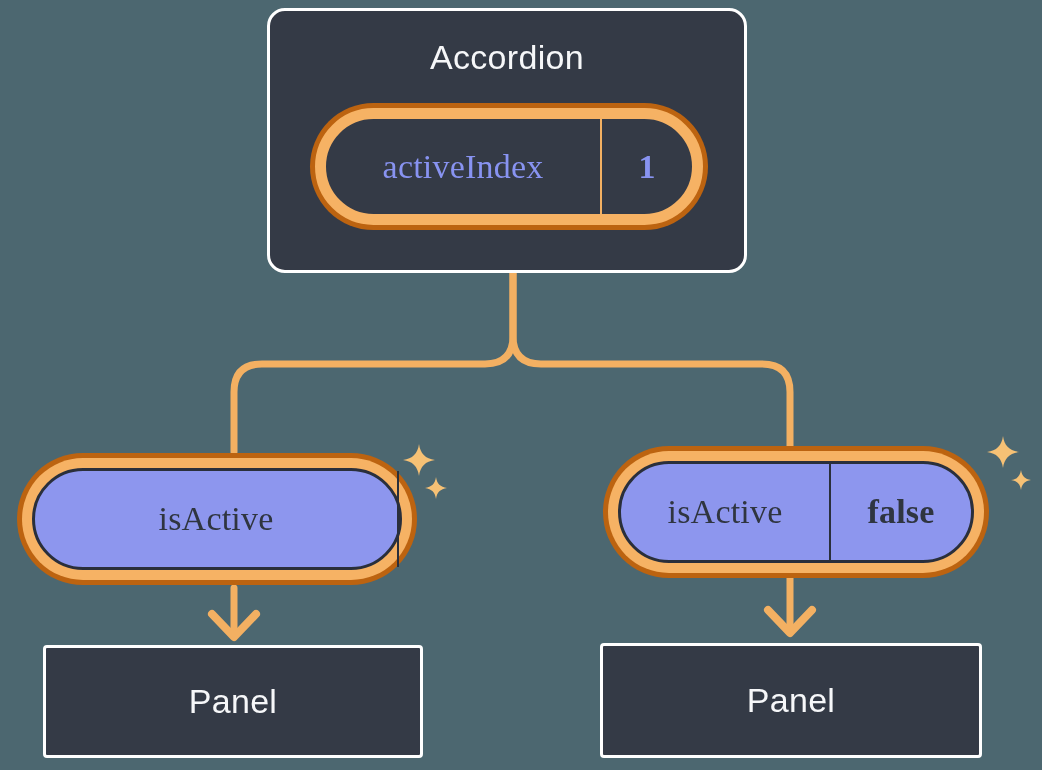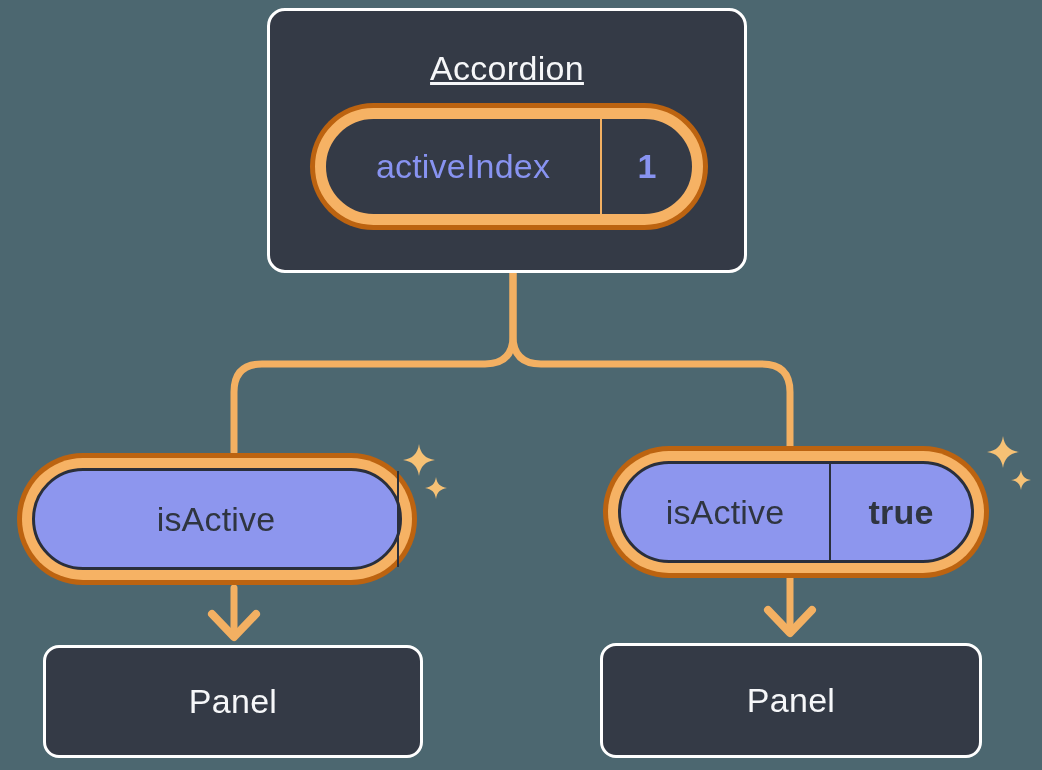--- a/index.html
+++ b/index.html
@@ -15,27 +15,28 @@
     font-family:"Liberation Sans","DejaVu Sans",sans-serif;
   }
   .wires { position:absolute; left:0; top:0; width:1042px; height:770px; }
 
   .card {
     position:absolute; left:267px; top:8px; width:480px; height:265px;
     box-sizing:border-box; background:var(--card);
     border:3px solid var(--card-border); border-radius:18px;
   }
   .card-title {
-    margin-top:38px; text-align:center; font-size:34px; line-height:38px;
-    color:var(--title-text); letter-spacing:0.3px;text-decoration:underline;
+    margin-top:27px; text-align:center; font-size:34px; line-height:38px;
+    color:var(--title-text); letter-spacing:0.3px;
   }
 
   .pill {
     position:absolute; box-sizing:border-box; display:flex; align-items:stretch;
     border-radius:999px;
+    font-family:Liberation Serif, serif;
   }
   .cell {
     display:flex; align-items:center; justify-content:center;
     font-size:34px; letter-spacing:0.2px;
   }
   .cell.label { flex:1; }
   .cell.value { font-weight:bold; }
   .divider { width:2px; }
 
   .pill-dark {
@@ -55,21 +56,21 @@
     color:var(--prop-text);
   }
   .pill-purple .divider { background:var(--prop-border); }
   .pill-left  { left:32px;  top:468px; width:370px; height:102px; }
   .pill-left  .cell.value { width:152px; }
   .pill-right { left:618px; top:461px; width:356px; height:102px; }
   .pill-right .cell.value { width:140px; }
 
   .panel {
     position:absolute; box-sizing:border-box; background:var(--card);
-    border:3px solid var(--card-border); border-radius:16px;
+    border:3px solid var(--card-border); border-radius:4px;
     display:flex; align-items:center; justify-content:center;
     font-size:34px; color:var(--title-text); letter-spacing:0.3px;
   }
   .panel-left  { left:43px;  top:645px; width:380px; height:113px; }
   .panel-right { left:600px; top:643px; width:382px; height:115px; }
 
   .wire-stroke { stroke:var(--wire); stroke-width:7; fill:none;
                  stroke-linecap:round; stroke-linejoin:round; }
   .arrow-head  { stroke:var(--wire); stroke-width:8; fill:none;
                  stroke-linecap:round; stroke-linejoin:round; }
@@ -118,20 +119,20 @@
   </div>
 
   <div class="pill pill-purple pill-left">
     <span class="cell label">isActive</span>
     <span class="divider"></span>
   </div>
 
   <div class="pill pill-purple pill-right">
     <span class="cell label">isActive</span>
     <span class="divider"></span>
-    <span class="cell value">true</span>
+    <span class="cell value">false</span>
   </div>
 
   <div class="panel panel-left">Panel</div>
 
   <div class="panel panel-right">Panel</div>
 
 </div>
 
 </body></html>

